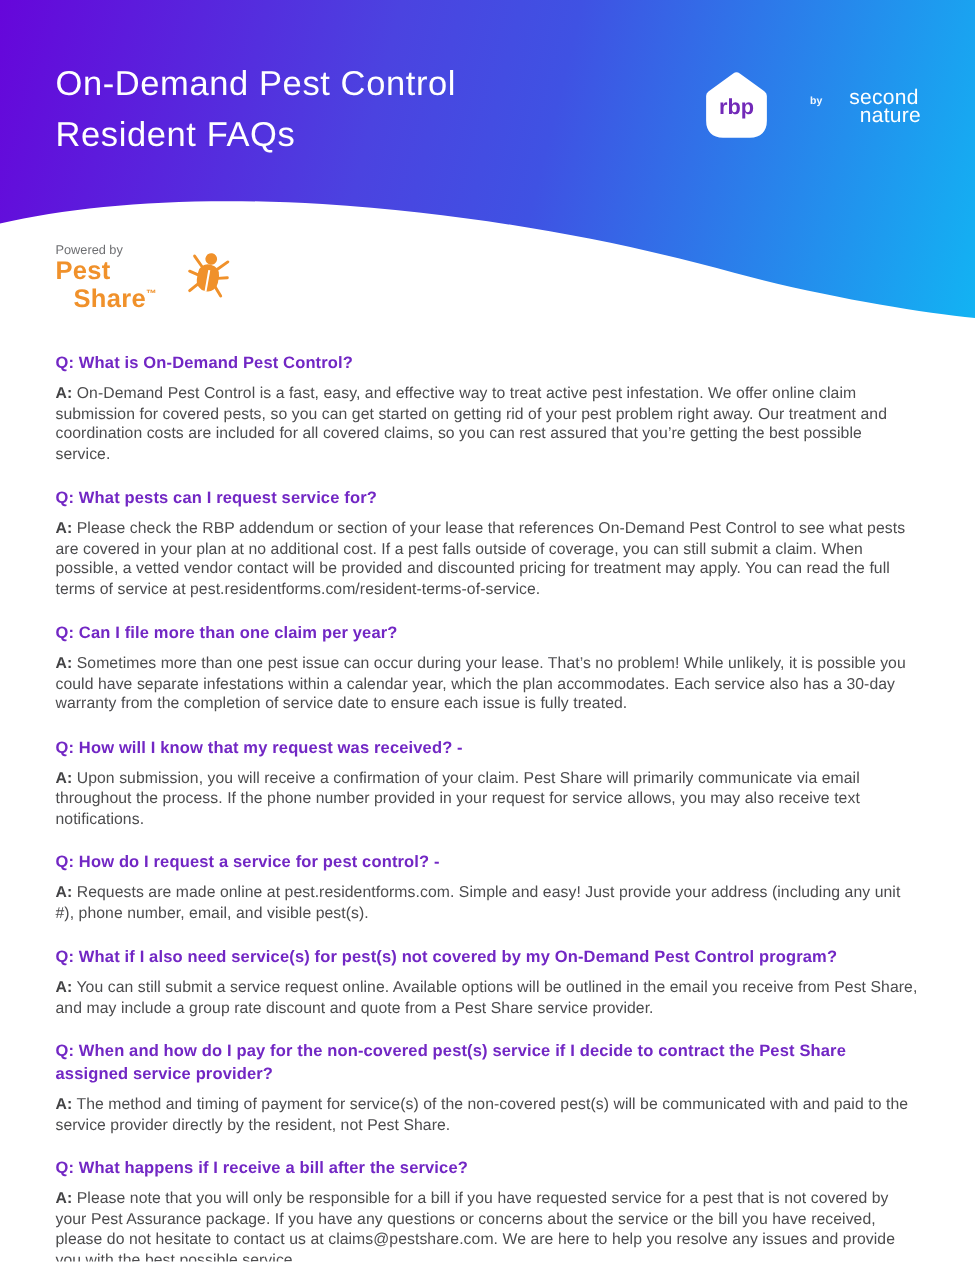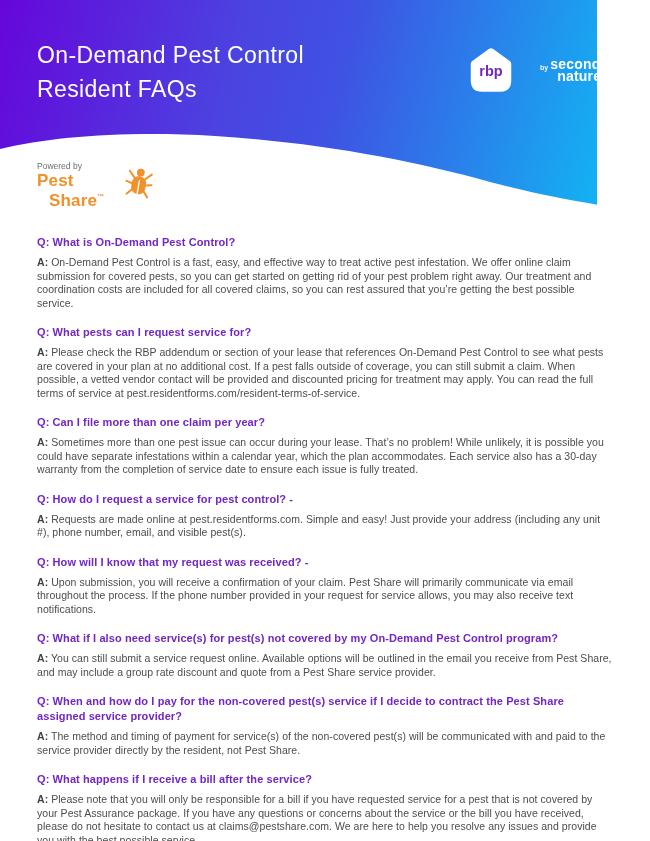--- a/index.html
+++ b/index.html
@@ -8,21 +8,21 @@
     height:841px;
     background:#ffffff;
     font-family:"Liberation Sans", sans-serif;
     position:relative;
     overflow:hidden;
   }
 
   
   .header {
     position:relative;
-    width:597px;
+    width:650px;
     height:226px;
     background:linear-gradient(104deg, #6606da 0%, #4b43e0 38%, #3f52e3 55%, #12b4f3 100%);
     overflow:hidden;
   }
   .header-title {
     position:absolute; left:37px; top:42px;
     color:#ffffff; font-size:23px; font-weight:400; letter-spacing:0.4px;
   }
   .header-subtitle {
     position:absolute; left:37px; top:76px;
@@ -33,21 +33,21 @@
   }
 
   
   .rbp-logo {
     position:absolute; left:466px; top:44px;
     display:flex; align-items:center; gap:24px;
   }
   .rbp-badge { width:50px; height:52px; display:block; }
   .sn-text { color:#ffffff; display:flex; align-items:flex-start; }
   .sn-by { font-size:7px; font-weight:700; margin-top:6px; margin-right:2px; opacity:0.95; }
-  .sn-lines { font-size:14px; font-weight:700; line-height:12px; letter-spacing:0.2px; }
+  .sn-lines { font-size:14px; font-weight:400; line-height:12px; letter-spacing:0.2px;margin-left:16px; }
   .sn-line2 { margin-left:7px; }
 
   
   .ps-logo {
     position:absolute; left:37px; top:161px;
     display:flex; align-items:flex-start; gap:20px;
   }
   .ps-text {}
   .ps-powered { color:#6d6e71; font-size:8.5px; font-weight:400; margin-bottom:2px; }
   .ps-pest   { color:#f0912b; font-size:17px; font-weight:700; line-height:16px; letter-spacing:0.2px; }
@@ -129,27 +129,27 @@
     <h3 class="question">Q: What pests can I request service for?</h3>
     <p class="answer"><b>A:</b> <span>Please check the RBP addendum or section of your lease that references On-Demand Pest Control to see what pests are covered in your plan at no additional cost. If a pest falls outside of coverage, you can still submit a claim. When possible, a vetted vendor contact will be provided and discounted pricing for treatment may apply. You can read the full terms of service at pest.residentforms.com/resident-terms-of-service.</span></p>
   </div>
 
   <div class="faq-item">
     <h3 class="question">Q: Can I file more than one claim per year?</h3>
     <p class="answer"><b>A:</b> <span>Sometimes more than one pest issue can occur during your lease. That’s no problem! While unlikely, it is possible you could have separate infestations within a calendar year, which the plan accommodates. Each service also has a 30-day warranty from the completion of service date to ensure each issue is fully treated.</span></p>
   </div>
 
   <div class="faq-item">
-    <h3 class="question">Q: How do I request a service for pest control? -</h3>
-    <p class="answer"><b>A:</b> <span>Requests are made online at pest.residentforms.com. Simple and easy! Just provide your address (including any unit #), phone number, email, and visible pest(s).</span></p>
+    <h3 class="question">Q: How will I know that my request was received? -</h3>
+    <p class="answer"><b>A:</b> <span>Upon submission, you will receive a confirmation of your claim. Pest Share will primarily communicate via email throughout the process. If the phone number provided in your request for service allows, you may also receive text notifications.</span></p>
   </div>
 
   <div class="faq-item">
-    <h3 class="question">Q: How will I know that my request was received? -</h3>
-    <p class="answer"><b>A:</b> <span>Upon submission, you will receive a confirmation of your claim. Pest Share will primarily communicate via email throughout the process. If the phone number provided in your request for service allows, you may also receive text notifications.</span></p>
+    <h3 class="question">Q: How do I request a service for pest control? -</h3>
+    <p class="answer"><b>A:</b> <span>Requests are made online at pest.residentforms.com. Simple and easy! Just provide your address (including any unit #), phone number, email, and visible pest(s).</span></p>
   </div>
 
   <div class="faq-item">
     <h3 class="question">Q: What if I also need service(s) for pest(s) not covered by my On-Demand Pest Control program?</h3>
     <p class="answer"><b>A:</b> <span>You can still submit a service request online. Available options will be outlined in the email you receive from Pest Share, and may include a group rate discount and quote from a Pest Share service provider.</span></p>
   </div>
 
   <div class="faq-item">
     <h3 class="question">Q: When and how do I pay for the non-covered pest(s) service if I decide to contract the Pest Share assigned service provider?</h3>
     <p class="answer"><b>A:</b> <span>The method and timing of payment for service(s) of the non-covered pest(s) will be communicated with and paid to the service provider directly by the resident, not Pest Share.</span></p>

